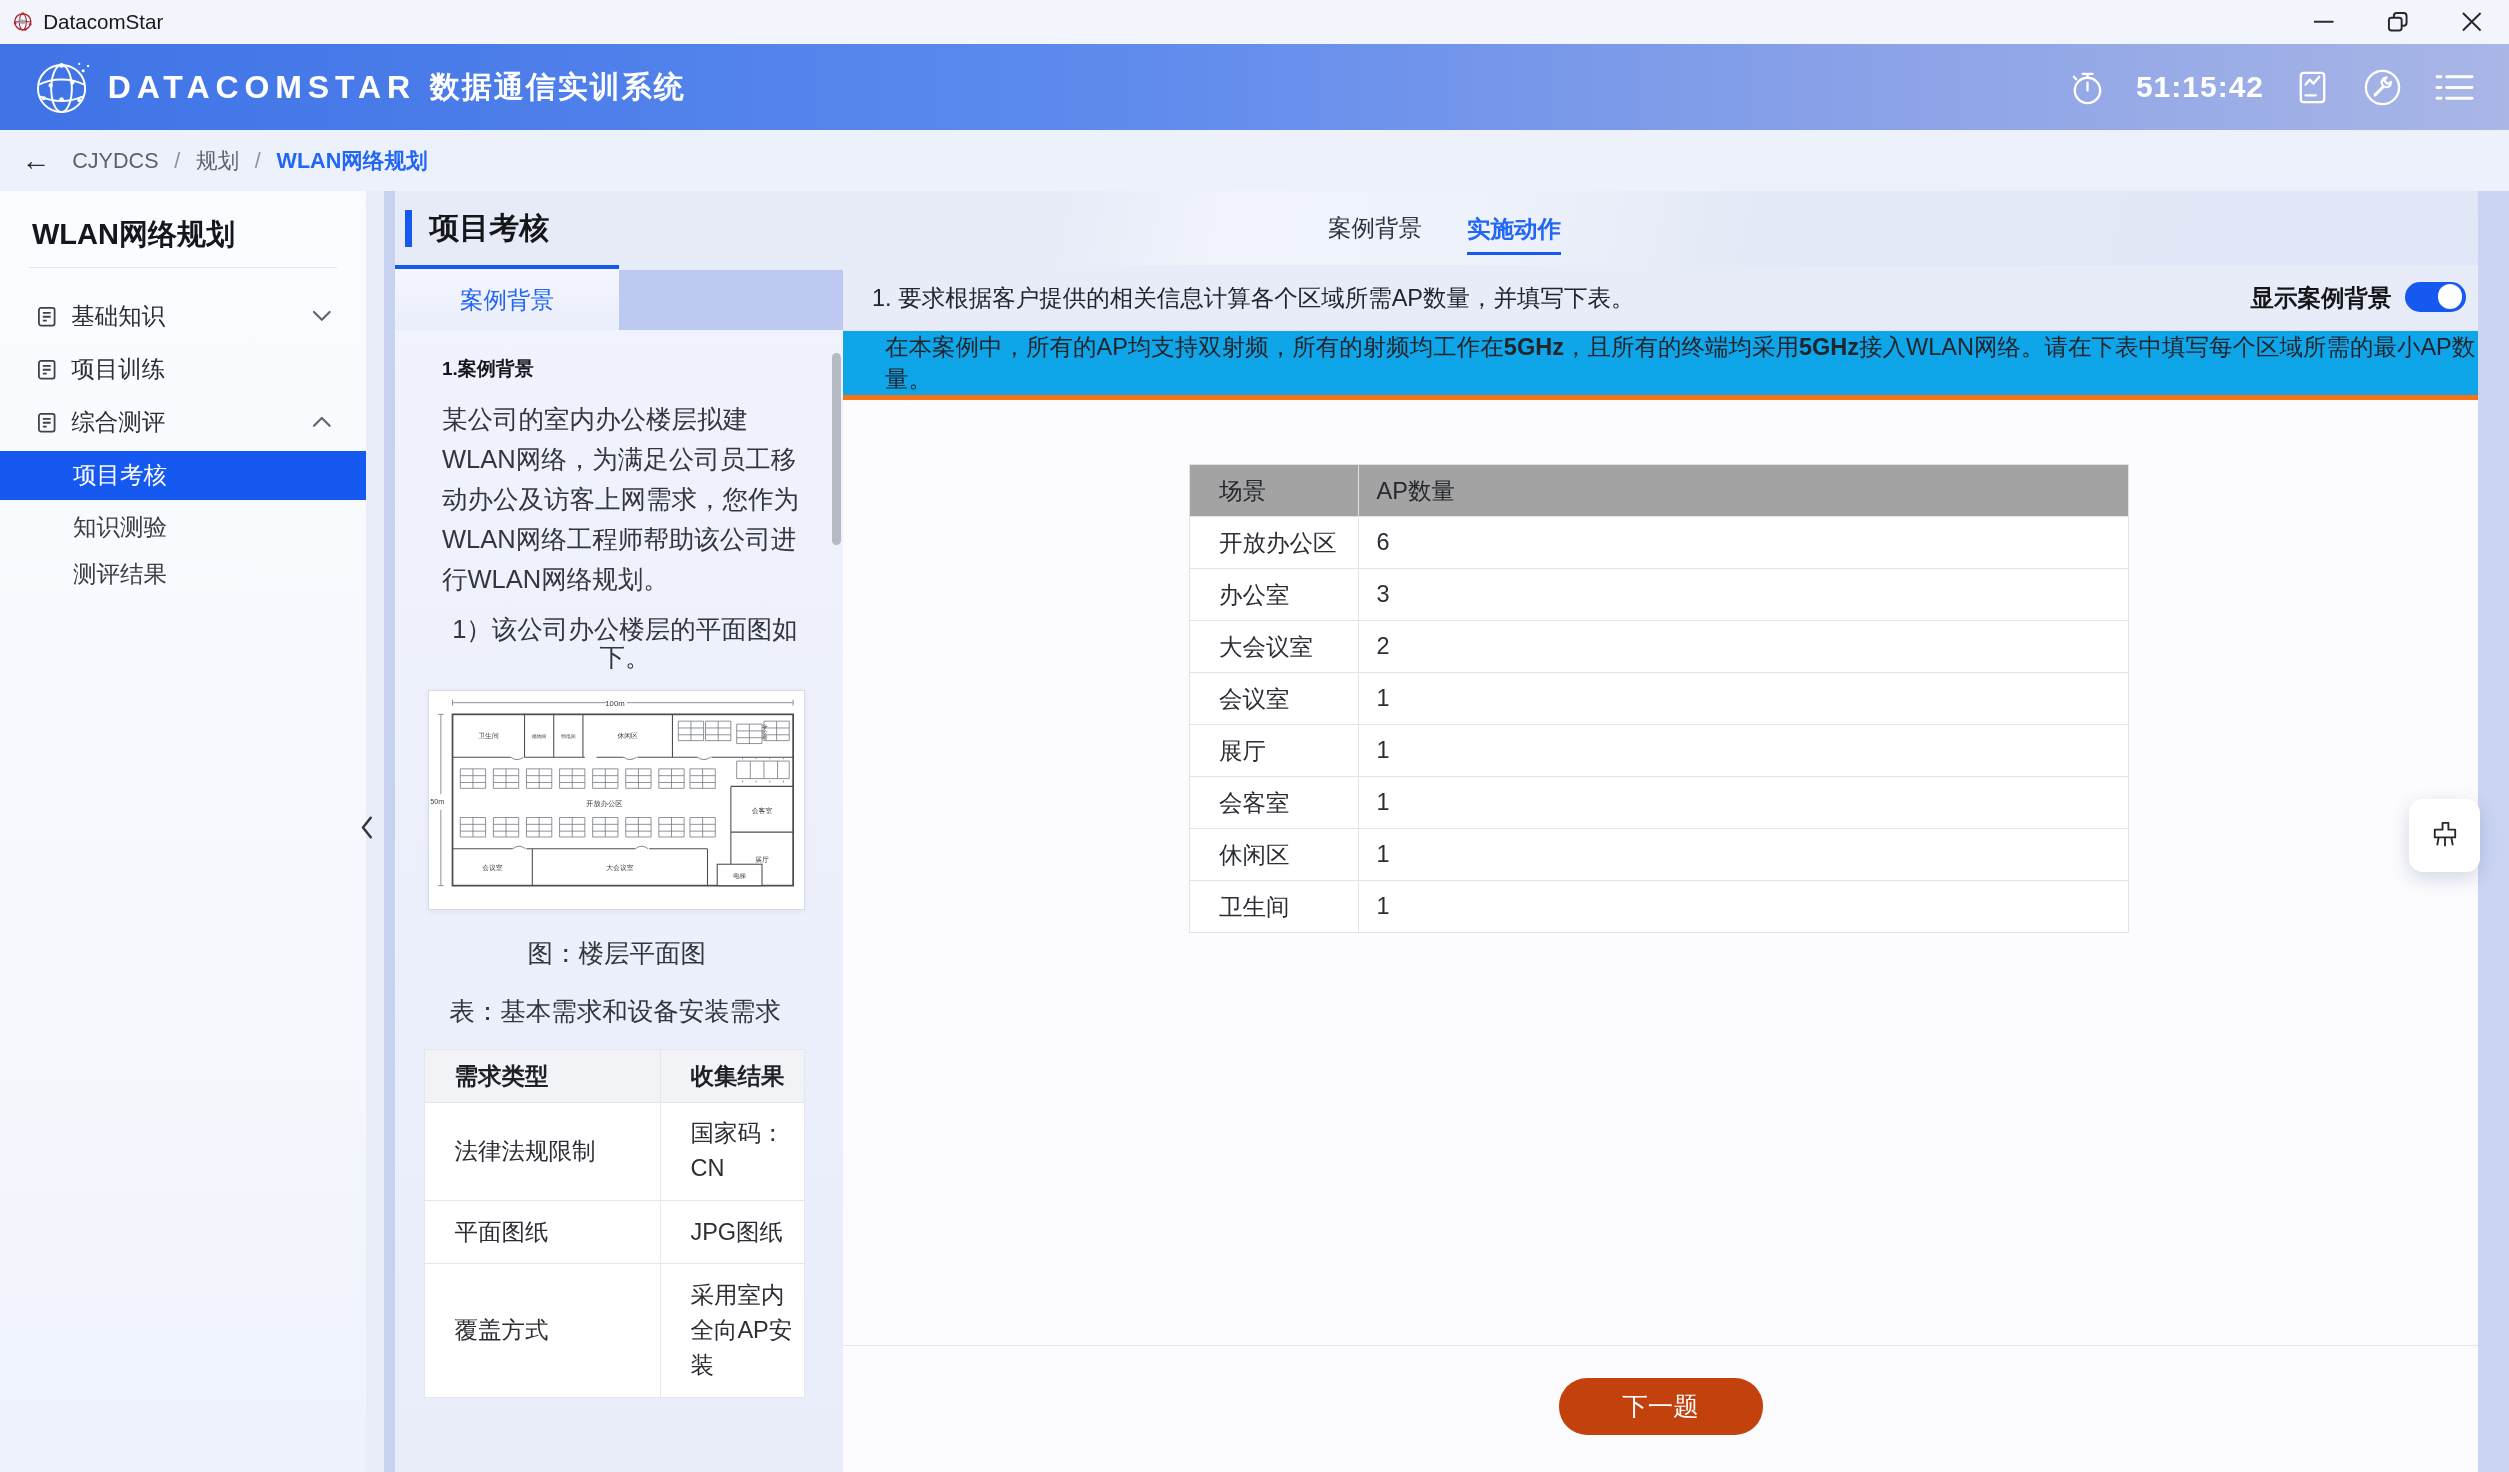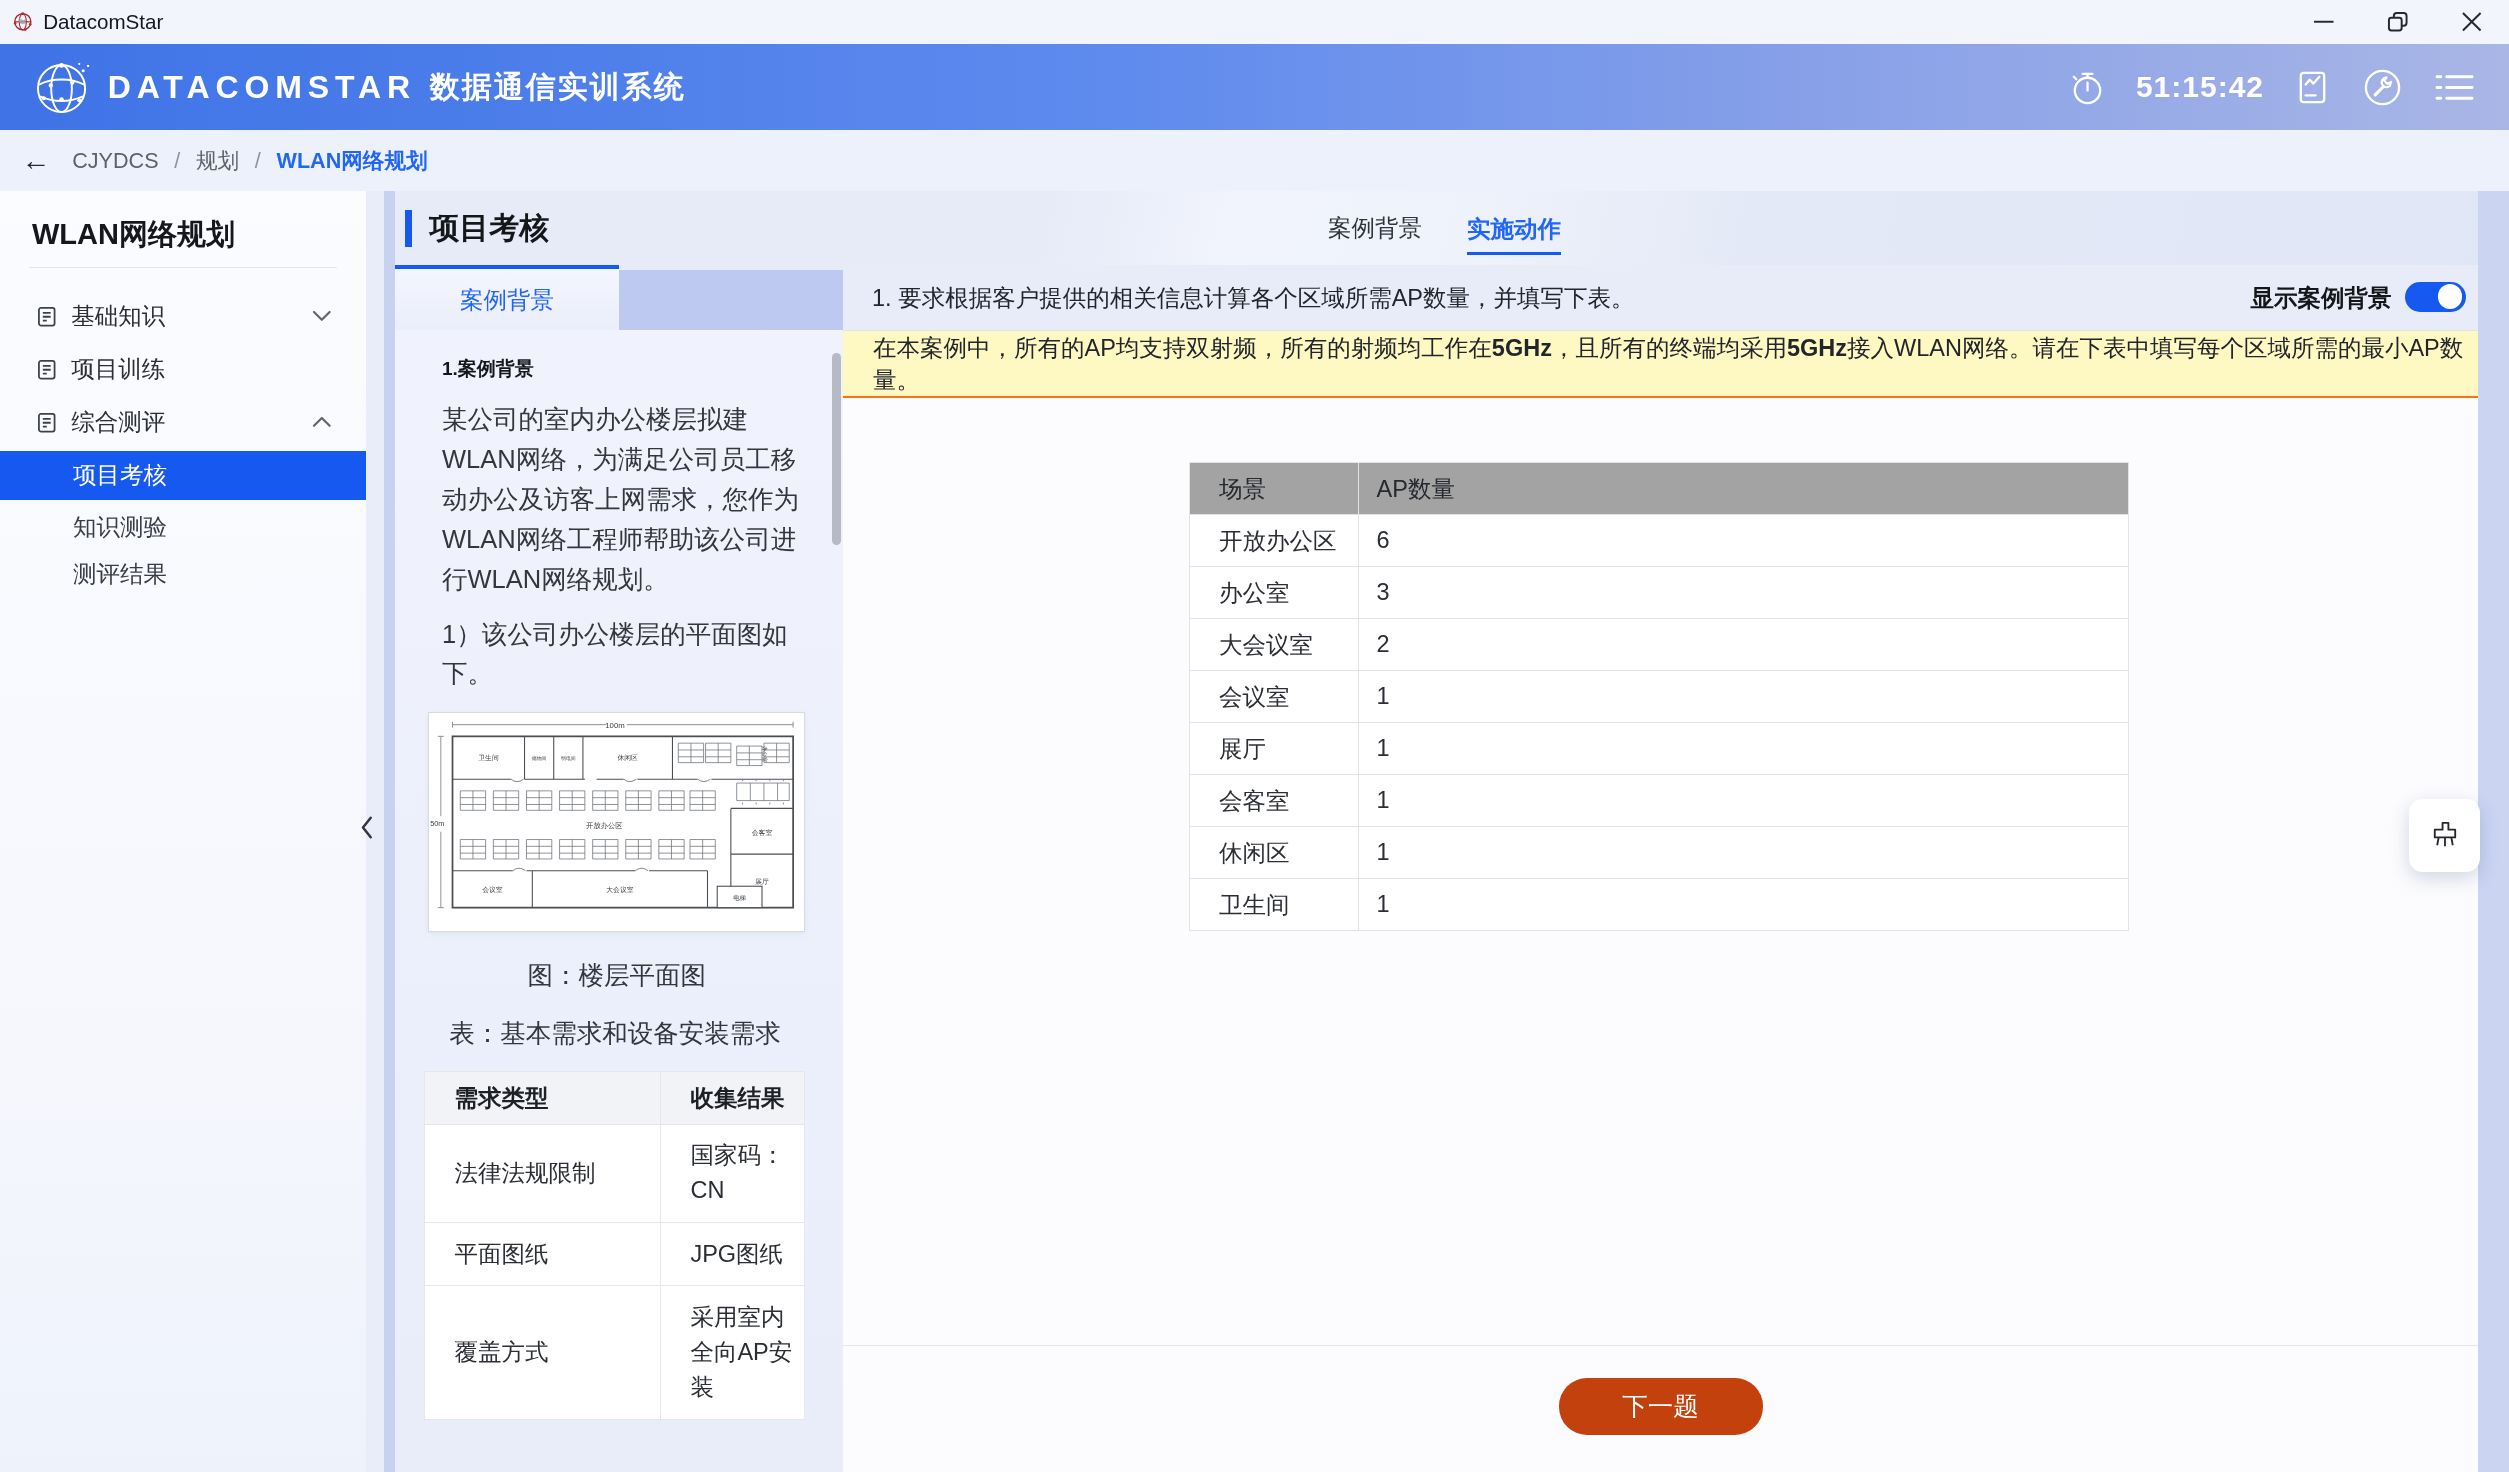--- a/index.html
+++ b/index.html
@@ -67,40 +67,40 @@
 
   
   .case-panel { width:448px; display:flex; flex-direction:column; position:relative; }
   .tab-row { height:65px; display:flex; }
   .case-tab { width:224px; border-top:4.9px solid #1659f0; background:linear-gradient(180deg,#f4f6fe,#eaeefb);
     color:#2166f4; font-size:23.5px; display:flex; align-items:center; justify-content:center; cursor:default; }
   .tab-rest { flex:1; margin-top:4.9px; background:#bdc9f1; }
   .case-body { flex:1; background:linear-gradient(180deg,#f0f3fd 0%,#e9edfa 100%); padding:25.5px 35px 0 47px; font-size:25.5px; color:#33363c; overflow:hidden; }
   .case-heading { font-size:19px; font-weight:bold; color:#14161a; }
   .case-intro { margin-top:17.6px; line-height:40px; }
-  .case-point { margin-top:15.7px; line-height:39px; }
+  .case-point { margin-top:15.7px; line-height:28px;text-align:center; }
   .fp-box { margin-top:19.6px; margin-left:-13.7px; width:377px; height:220px; background:#fff; border:1px solid #d7dae1; box-shadow:0 2px 5.9px rgba(20,40,90,.06); }
   .fp-caption { margin-top:25.5px; margin-left:-13.7px; width:377px; text-align:center; color:#33363c; }
   .table-caption { margin-top:23.5px; margin-left:-17.6px; width:381px; text-align:center; color:#33363c; }
   table.req-table { margin-top:19.6px; margin-left:-17.6px; width:381px; border-collapse:collapse; font-size:23.5px; color:#2b2e34; background:#fff; }
   .req-table th { background:#f2f3f6; font-weight:bold; text-align:left; padding:9.8px 5.9px 9.8px 29px; border:1px solid #e6e7ea; height:47px; font-size:23.5px; color:#1d2averify026; }
   .req-table th { color:#1d2026; }
   .req-table td { border:1px solid #e6e7ea; text-align:left; padding:13.7px 7.8px 13.7px 29px; line-height:35px; min-height:63px; }
   .req-table .c1 { width:236px; }
   .scroll-thumb { position:absolute; right:2px; top:88px; width:8.8px; height:192px; border-radius:4.9px; background:#b5bac5; }
 
   
   .question-panel { flex:1; background:#fcfcfe; display:flex; flex-direction:column; position:relative; }
   .q-topband { height:65px; background:#e8ecf9; display:flex; align-items:center; padding:0 11.8px 0 29px; }
   .q-text { font-size:23.5px; color:#22252b; }
   .toggle-group { margin-left:auto; display:flex; align-items:flex-start; gap:13.7px; }
   .toggle-label { font-size:23.5px; font-weight:bold; color:#14161a; }
   .toggle { width:61px; height:30px; border-radius:15.7px; background:#1659f0; position:relative; cursor:default; }
   .toggle-knob { position:absolute; top:2.9px; right:3.9px; width:24.5px; height:24.5px; border-radius:50%; background:#fff; }
-  .q-note { min-height:68px; background:#fef9c3; border-top:1px solid #e3e4e8; border-bottom:2px solid #f97316; display:flex; align-items:center; padding-left:30px; font-size:23.5px; color:#22252b; }
+  .q-note { min-height:68px; background:#0ea5e9; border-top:1px solid #e3e4e8; border-bottom:5px solid #f97316; display:flex; align-items:center; padding-left:42px; font-size:23.5px; color:#22252b; }
   .q-note b { font-weight:bold; }
   .q-tablearea { flex:1; position:relative; }
   table.answer-table { position:absolute; left:346px; top:64px; width:940px; border-collapse:collapse; background:#fff; font-size:23.5px; color:#2b2e34; }
   .answer-table th { background:#a3a3a3; font-weight:normal; color:#26292f; }
   .answer-table th, .answer-table td { border:1px solid #e2e3e7; height:52px; text-align:left; padding:0 0 0 29px; }
   .answer-table .c1 { width:169px; }
   .answer-table th.c2, .answer-table td.c2 { padding-left:17.6px; }
   .q-footer { height:127px; border-top:1px solid #e4e5e9; display:flex; align-items:center; justify-content:center; }
   .next-btn { width:204px; height:57px; margin-top:-5.9px; border:none; border-radius:28px; background:#c2410c; color:#fff; font-size:25.5px; display:flex; align-items:center; justify-content:center; font-family:inherit; cursor:default; }
 

